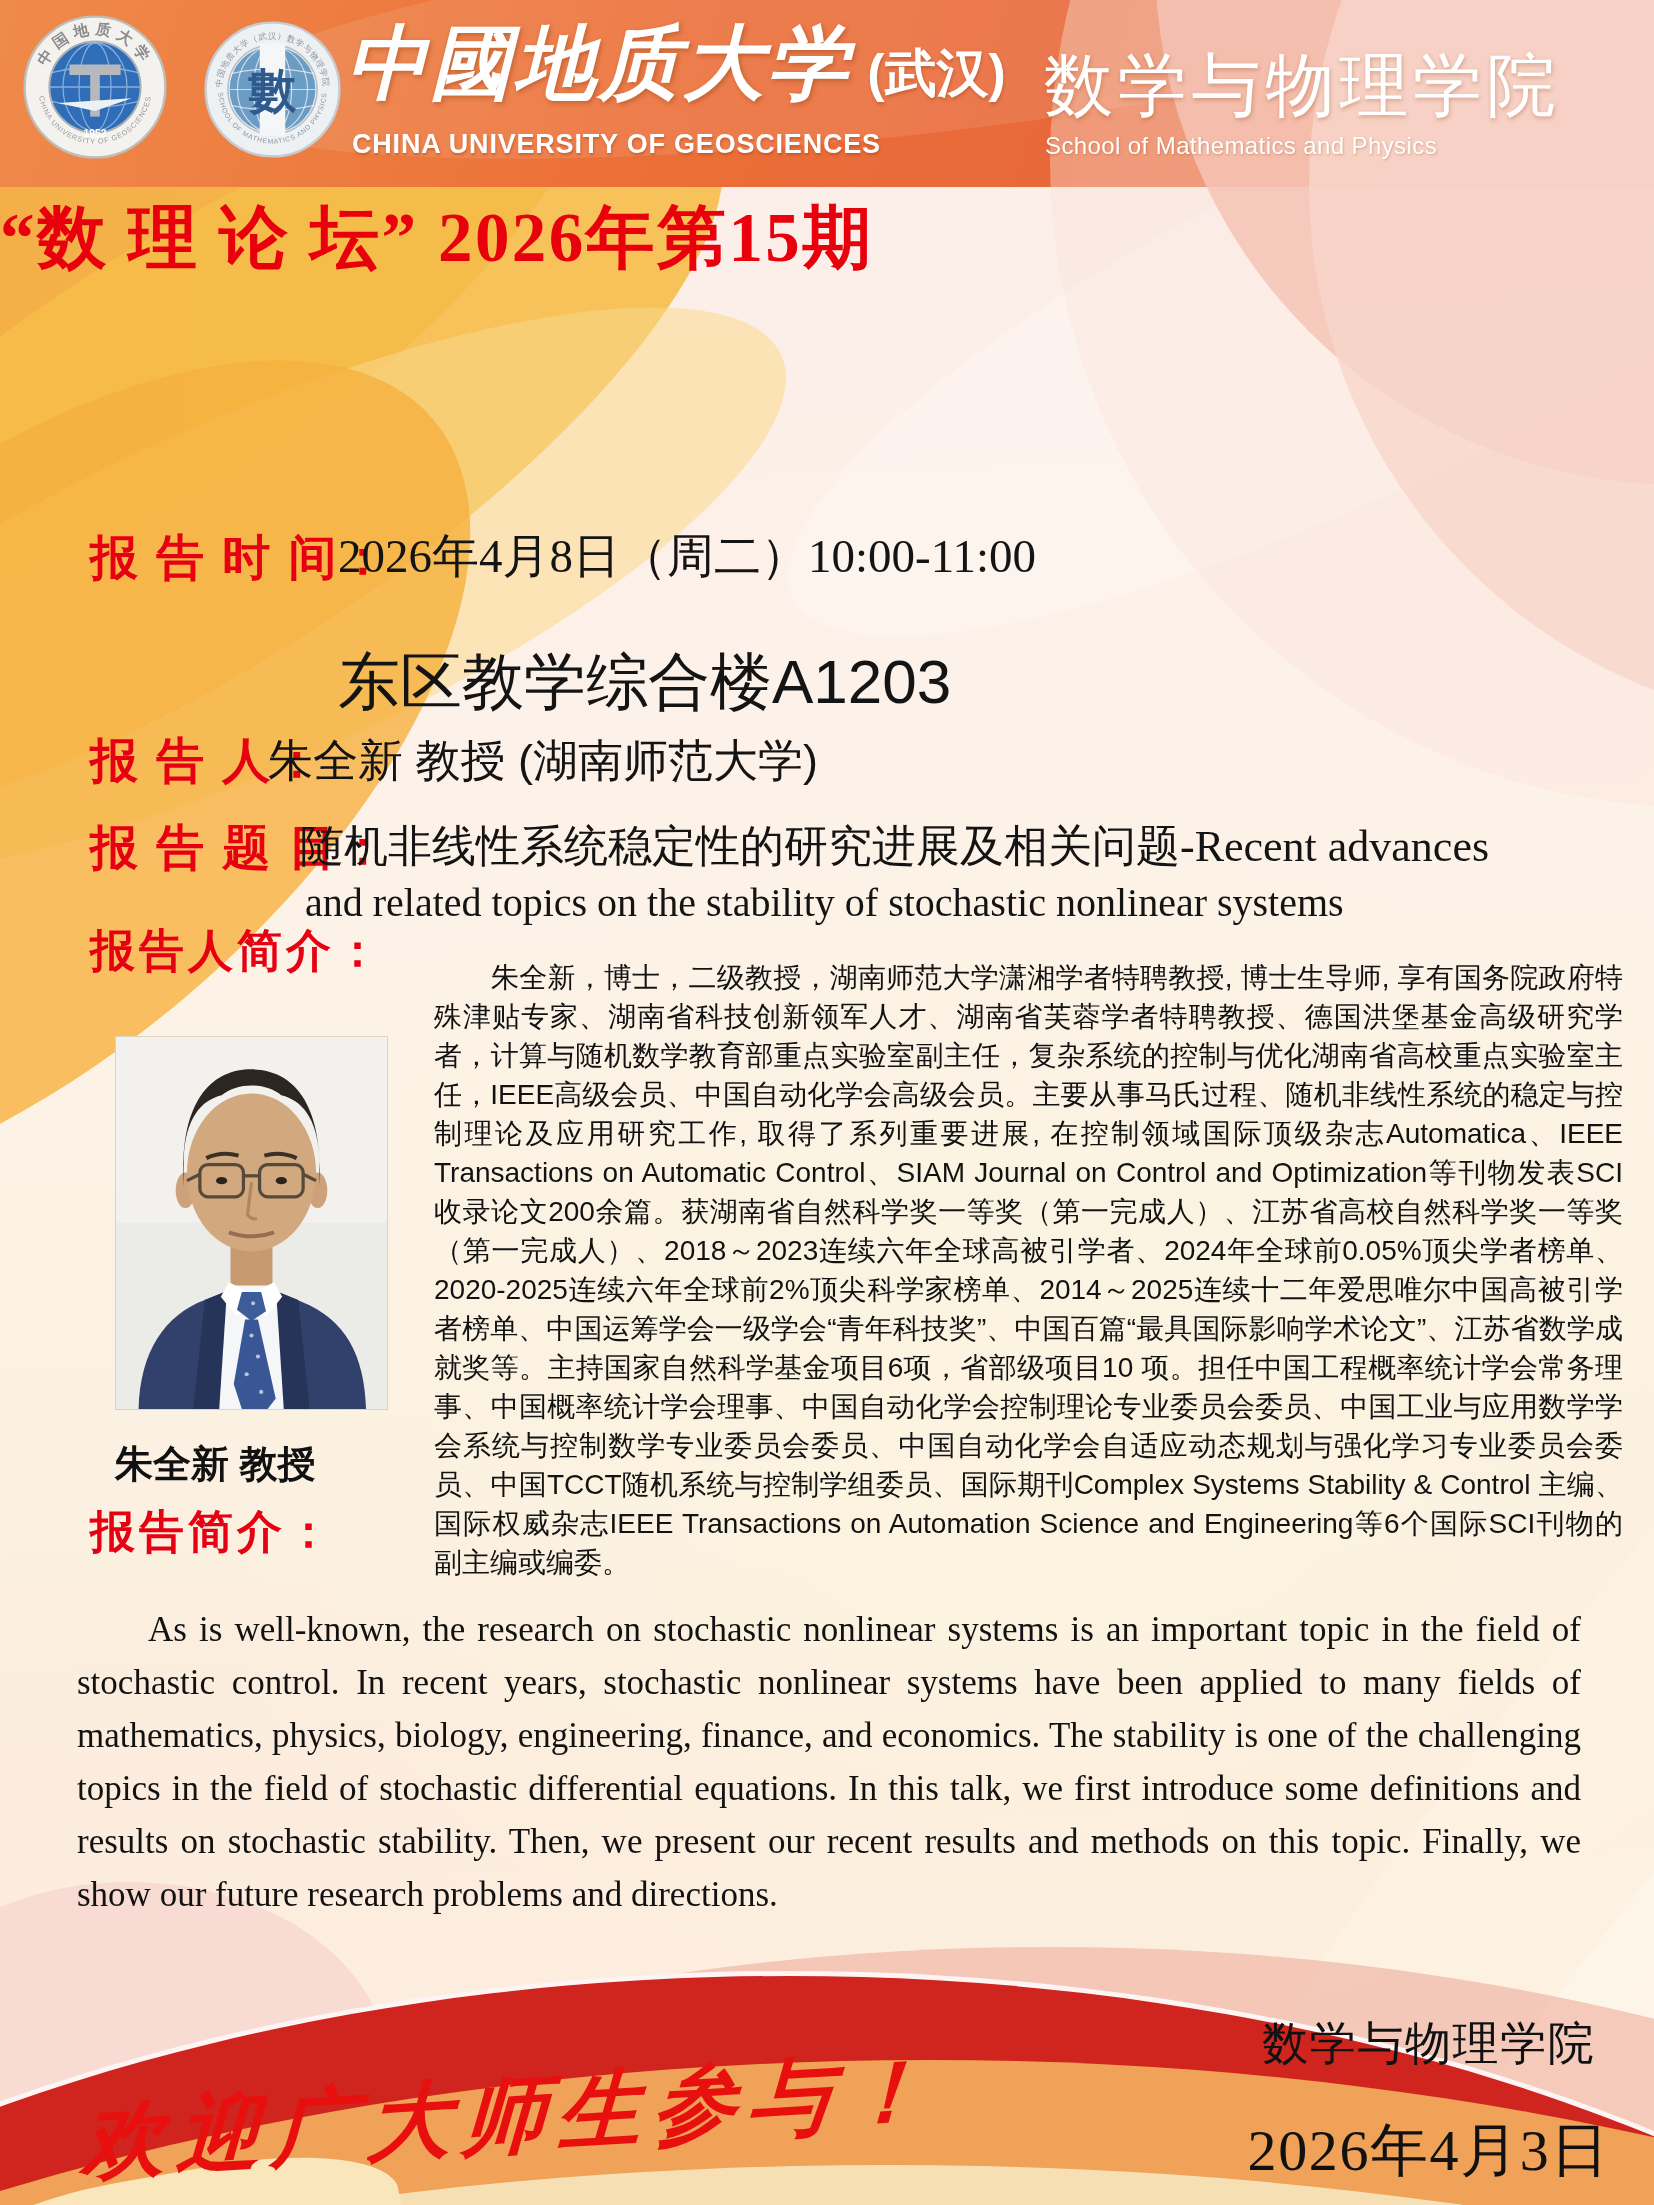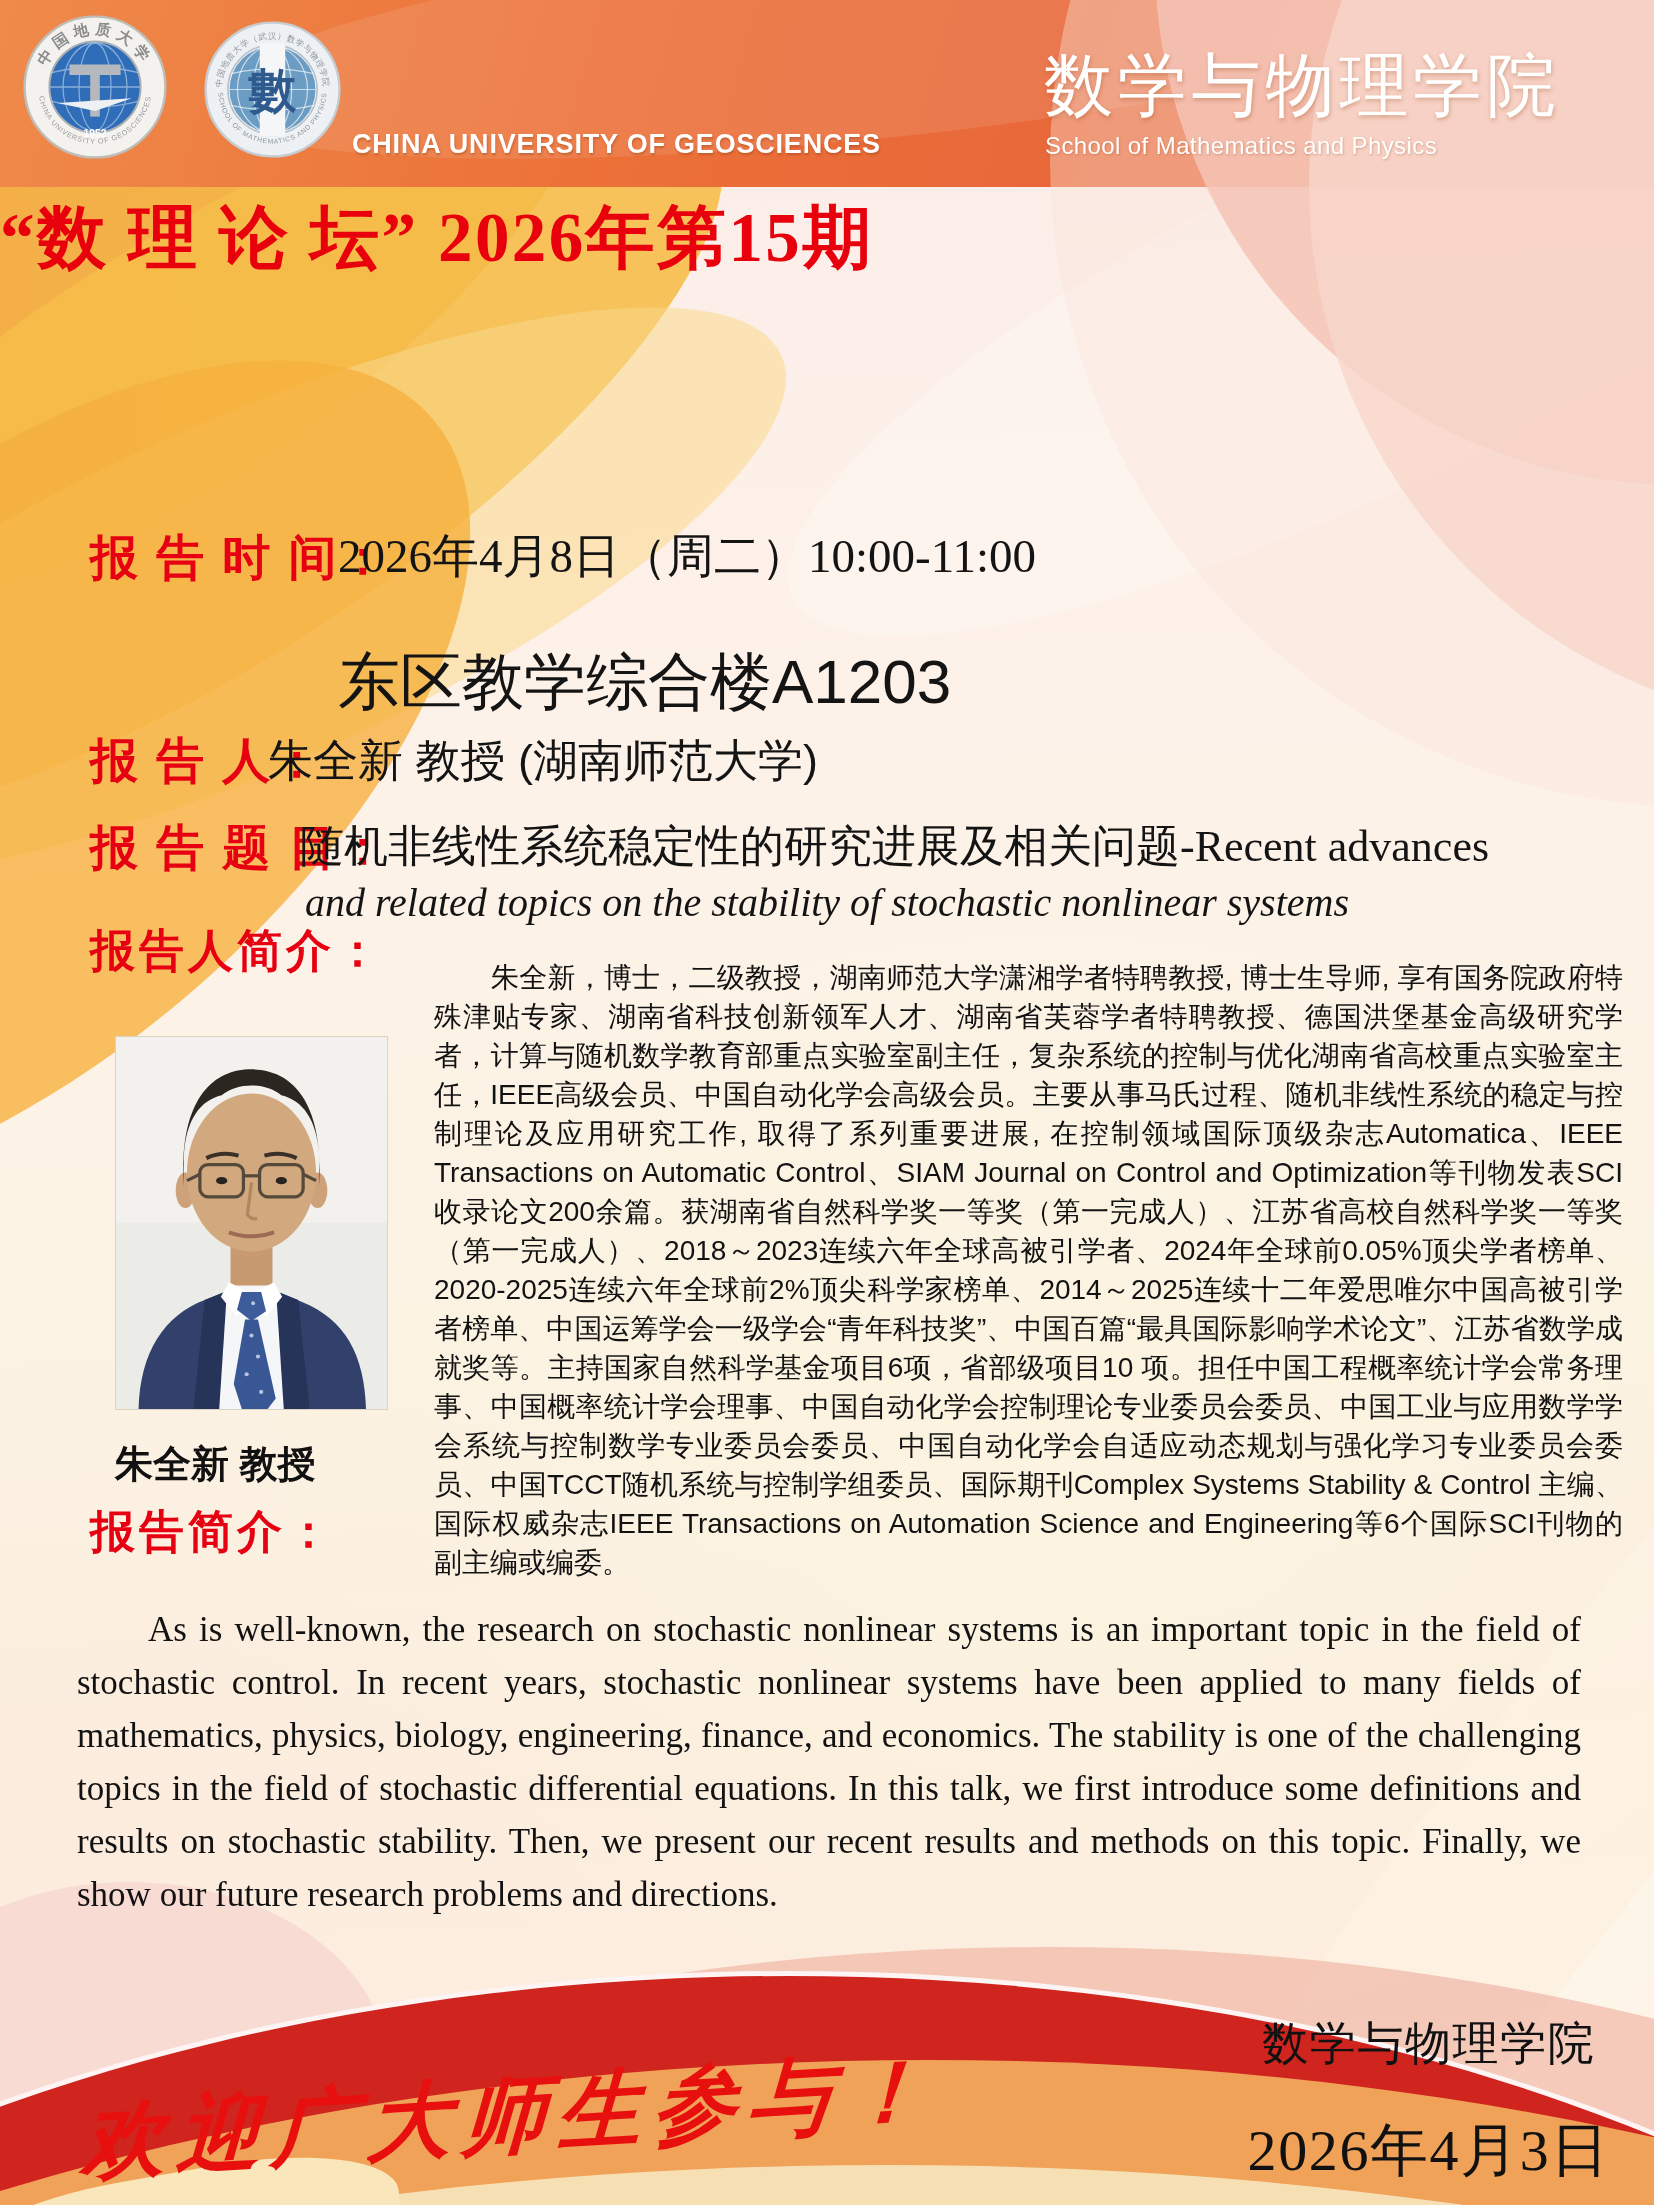--- a/index.html
+++ b/index.html
@@ -158,39 +158,43 @@
         <ellipse cx="86" cy="86" rx="44" ry="54"></ellipse>
         <path d="M34,66 Q86,54 138,66"></path>
         <path d="M34,106 Q86,118 138,106"></path>
         <path d="M32,86 h108"></path>
       </g>
       <rect x="70" y="28" width="32" height="116" fill="#f4f6f8"></rect>
       <text x="86" y="108" text-anchor="middle" font-size="60" font-weight="bold" fill="#2f5a8e" font-family="'Liberation Serif','DejaVu Serif',serif">數</text>
     </svg>
   </div>
 
+  <div class="abs hc uni-zh">
+    <span>中國地质大学</span>
+    <span class="uni-suffix">(武汉)</span>
+  </div>
   <div class="abs hc uni-en">CHINA UNIVERSITY OF GEOSCIENCES</div>
   <div class="abs hc school-zh">数学与物理学院</div>
   <div class="abs hc school-en">School of Mathematics and Physics</div>
 
   <div class="abs content title-line">“数 理 论 坛” 2026年第15期</div>
 
   <div class="abs content lab" style="left:90px;top:498px;margin-top:28px;">报 告 时 间：</div>
   <div class="abs content val-serif" style="left:338px;top:525px;">2026年4月8日（周二）10:00-11:00</div>
 
   <div class="abs content val-sans" style="left:338px;top:640px;">东区教学综合楼A1203</div>
 
   <div class="abs content lab" style="left:90px;top:729px;">报 告 人：</div>
   <div class="abs content val-sans" style="left:268px;top:731px;font-size:45px;">朱全新 教授 (湖南师范大学)</div>
 
   <div class="abs content lab" style="left:90px;top:816px;">报 告 题 目：</div>
   <div class="abs content" style="left:300px;top:817px;white-space:nowrap;">
     <span class="topic-zh">随机非线性系统稳定性的研究进展及相关问题</span><span class="topic-en">-Recent advances</span>
   </div>
-  <div class="abs content topic-l2" style="left:305px;top:879px;white-space:nowrap;font-style:italic;">and related topics on the stability of stochastic nonlinear systems</div>
+  <div class="abs content topic-l2" style="left:305px;top:879px;white-space:nowrap;">and related topics on the stability of stochastic nonlinear systems</div>
 
   <div class="abs content sec-lab" style="left:90px;top:921px;">报告人简介：</div>
 
   <div class="abs content photo">
     <svg width="271" height="372" viewBox="0 0 336 461">
       <rect width="336" height="461" fill="#ebebe8"></rect>
       <rect width="336" height="230" fill="#f2f1ee"></rect>
       <g>
         <rect x="142" y="250" width="52" height="66" rx="10" fill="#c79a70"></rect>
         <path d="M28,461 C30,390 60,345 110,326 L150,310 L186,310 L230,328 C285,350 308,395 310,461 Z" fill="#31416b"></path>

